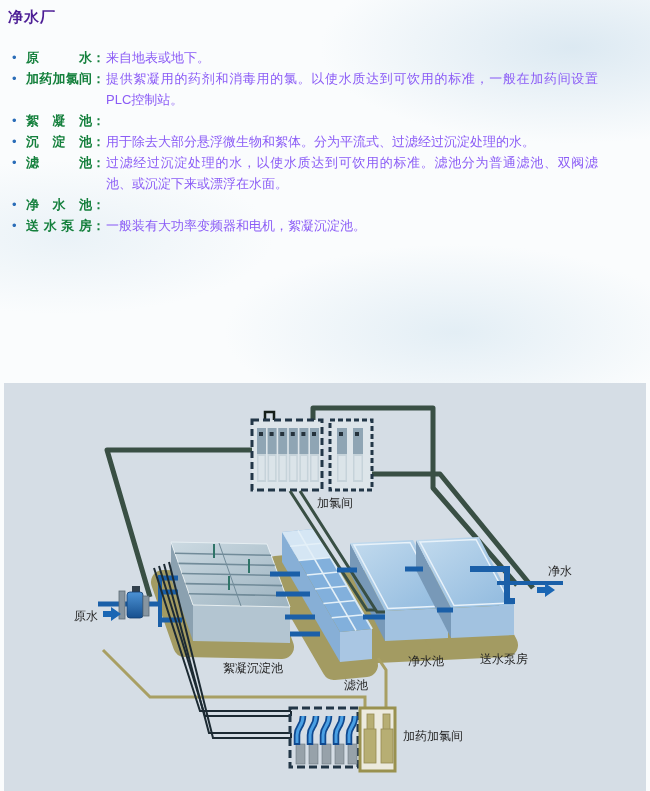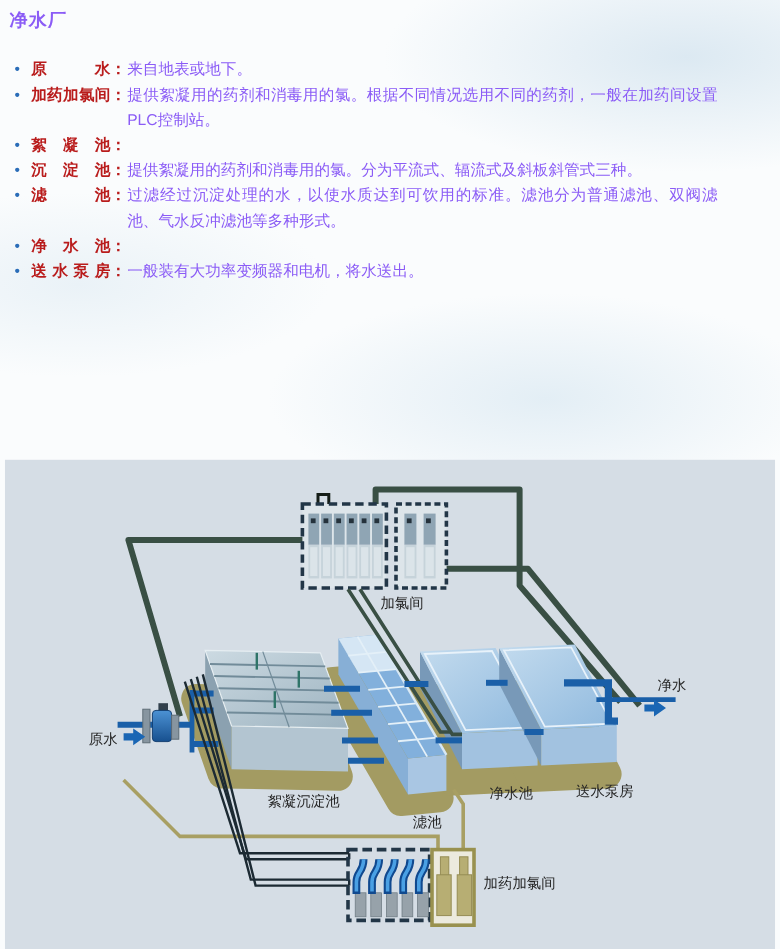--- a/index.html
+++ b/index.html
@@ -7,70 +7,70 @@
     width:650px;height:791px;overflow:hidden;position:relative;
     font-family:"Liberation Sans","DejaVu Sans",sans-serif;
     background:
       radial-gradient(ellipse 420px 160px at 88% 6%, #dce9f2 0%, rgba(255,255,255,0) 60%),
       radial-gradient(ellipse 380px 140px at 10% 30%, #eaf2f7 0%, rgba(255,255,255,0) 55%),
       radial-gradient(ellipse 420px 160px at 70% 42%, #e3eef5 0%, rgba(255,255,255,0) 55%),
       #fafcfd;
   }
   .page-title{
     position:absolute;left:8px;top:8px;
-    font-size:15px;font-weight:bold;color:#8b5cf6;letter-spacing:1px;
+    font-size:15px;font-weight:bold;color:#4c1d95;letter-spacing:1px;
   }
   .def-list{position:absolute;left:10px;top:47px;width:620px;}
   .def-item{display:flex;align-items:flex-start;line-height:21px;font-size:13px;}
   .bullet{width:14px;color:#2a6db8;font-size:13px;flex:0 0 14px;text-align:left;padding-left:2px;}
-  .term-wrap{flex:0 0 80px;color:#b91c1c;font-weight:bold;white-space:nowrap;}
+  .term-wrap{flex:0 0 80px;color:#15803d;font-weight:bold;white-space:nowrap;}
   .term{display:inline-block;width:66px;text-align:justify;text-align-last:justify;}
   .colon{display:inline-block;}
   .def-text{flex:0 0 492px;width:492px;color:#8b5cf6;text-align:justify;}
   .diagram{position:absolute;left:4px;top:383px;width:642px;height:408px;}
   svg text{font-family:"Liberation Sans","DejaVu Sans",sans-serif;font-size:12px;fill:#252525;}
 </style>
 </head>
 <body>
 
 <div class="page-title">净水厂</div>
 
 <div class="def-list">
   <div class="def-item">
       <span class="bullet">•</span>
       <span class="term-wrap"><span class="term">原水</span><span class="colon">：</span></span>
       <span class="def-text">来自地表或地下。</span>
     </div>
   <div class="def-item">
       <span class="bullet">•</span>
       <span class="term-wrap"><span class="term">加药加氯间</span><span class="colon">：</span></span>
-      <span class="def-text">提供絮凝用的药剂和消毒用的氯。根据不同情况选用不同的药剂，一般在加药间设置PLC控制站。</span>
+      <span class="def-text">提供絮凝用的药剂和消毒用的氯。以使水质达到可饮用的标准，一般在加药间设置PLC控制站。</span>
     </div>
   <div class="def-item">
       <span class="bullet">•</span>
       <span class="term-wrap"><span class="term">絮凝池</span><span class="colon">：</span></span>
     </div>
   <div class="def-item">
       <span class="bullet">•</span>
       <span class="term-wrap"><span class="term">沉淀池</span><span class="colon">：</span></span>
-      <span class="def-text">提供絮凝用的药剂和消毒用的氯。分为平流式、辐流式及斜板斜管式三种。</span>
+      <span class="def-text">用于除去大部分悬浮微生物和絮体。分为平流式、过滤经过沉淀处理的水。</span>
     </div>
   <div class="def-item">
       <span class="bullet">•</span>
       <span class="term-wrap"><span class="term">滤池</span><span class="colon">：</span></span>
-      <span class="def-text">过滤经过沉淀处理的水，以使水质达到可饮用的标准。滤池分为普通滤池、双阀滤池、气水反冲滤池等多种形式。</span>
+      <span class="def-text">过滤经过沉淀处理的水，以使水质达到可饮用的标准。滤池分为普通滤池、双阀滤池、或沉淀下来或漂浮在水面。</span>
     </div>
   <div class="def-item">
       <span class="bullet">•</span>
       <span class="term-wrap"><span class="term">净水池</span><span class="colon">：</span></span>
     </div>
   <div class="def-item">
       <span class="bullet">•</span>
       <span class="term-wrap"><span class="term">送水泵房</span><span class="colon">：</span></span>
-      <span class="def-text">一般装有大功率变频器和电机，将水送出。</span>
+      <span class="def-text">一般装有大功率变频器和电机，絮凝沉淀池。</span>
     </div>
 </div>
 
 <div class="diagram">
 <svg width="642" height="408" viewBox="0 0 642 408">
   <defs>
     <linearGradient id="gBigTop" x1="0" y1="0" x2="1" y2="1">
       <stop offset="0" stop-color="#ccdae2"></stop>
           <stop offset="1" stop-color="#9db3c0"></stop>
     </linearGradient>

